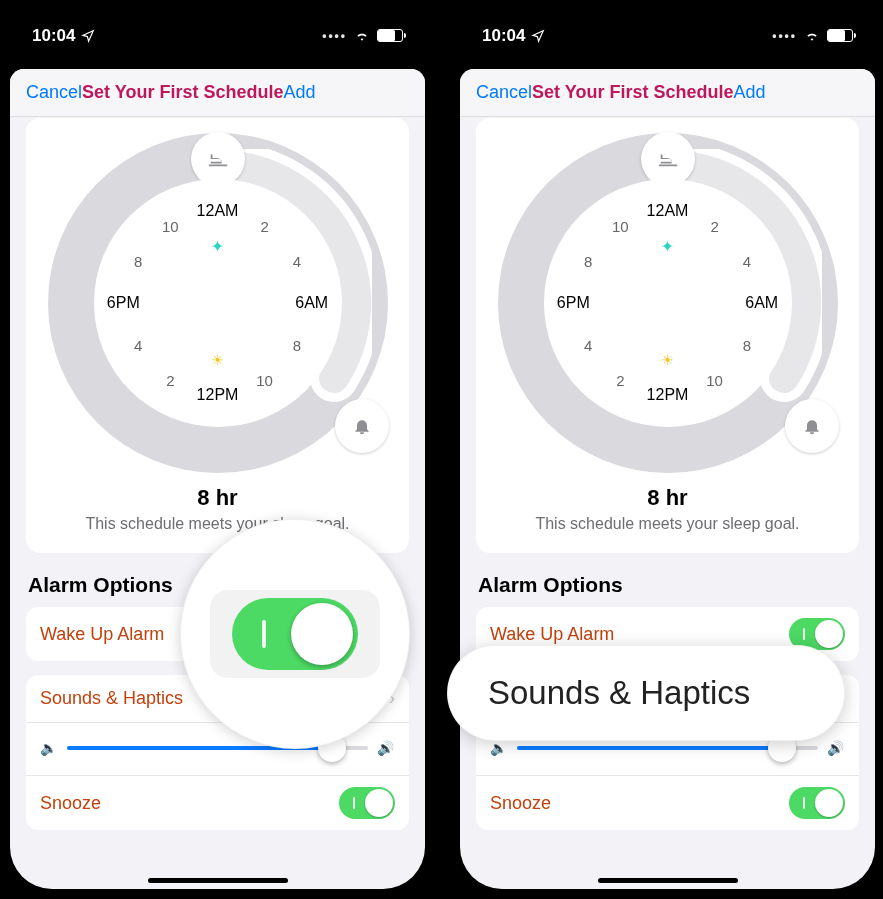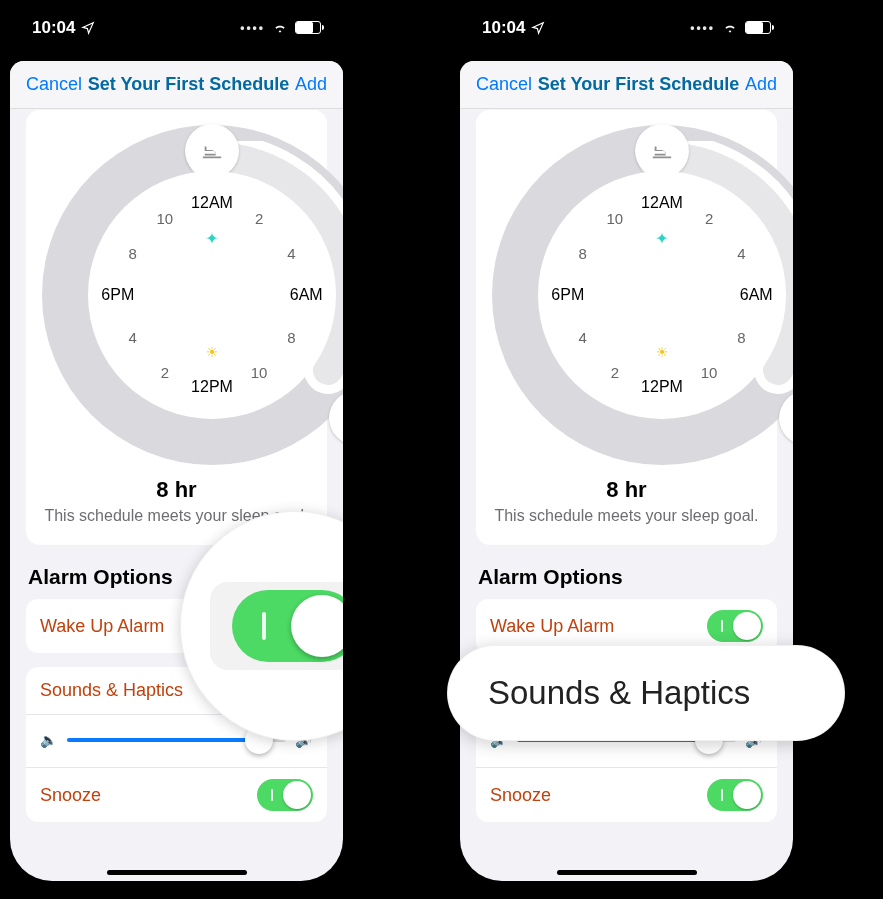--- a/index.html
+++ b/index.html
@@ -1,35 +1,35 @@
 <!DOCTYPE html>
 <html><head>
 <meta charset="utf-8">
 <style>
   *{box-sizing:border-box;margin:0;padding:0;font-family:-apple-system,Helvetica,Arial,sans-serif;-webkit-font-smoothing:antialiased}
   body{background:#000;width:883px;height:899px;overflow:hidden}
-  .phone{position:absolute;width:333px;height:880px;background:#000;border-radius:42px;overflow:hidden;top:1px}
+  .phone{position:absolute;width:415px;height:880px;background:#000;border-radius:42px;overflow:hidden;top:9px}
   .phone.left{left:10px}
   .phone.right{left:460px}
   
   .status{height:53px;display:flex;justify-content:space-between;align-items:center;padding:0 22px;color:#fff}
   .status .time{font-size:17px;font-weight:700;display:flex;align-items:center;gap:6px}
   .status .icons{display:flex;align-items:center;gap:6px}
   .dots{letter-spacing:2px;font-size:12px;font-weight:700;opacity:.9}
   .battery{width:26px;height:13px;border:1.5px solid #fff;border-radius:3px;position:relative;display:inline-block}
   .battery::after{content:"";position:absolute;right:-4px;top:3px;width:2px;height:5px;background:#fff;border-radius:0 2px 2px 0}
   .battery i{display:block;height:100%;width:72%;background:#fff;border-radius:1.5px}
   .wifi{font-size:16px}
   .navarrow{display:inline-block;transform:rotate(0deg)}
   
   .sheet{position:absolute;left:0;right:0;top:60px;bottom:0;background:#f2f2f7;border-radius:14px 14px 0 0;box-shadow:0 -1px 0 rgba(0,0,0,.1);overflow:hidden}
   .sheet::before{content:"";position:absolute;left:6px;right:6px;top:-8px;height:20px;background:#d6d6dd;border-radius:14px 14px 0 0;z-index:-1}
-  .navbar{height:48px;display:flex;align-items:center;justify-content:space-between;padding:0 16px;border-bottom:1px solid #ddd;background:#f6f6f9}
+  .navbar{height:48px;display:flex;align-items:center;padding:0 16px;border-bottom:1px solid #ddd;background:#f6f6f9}
   .navbar .link{color:#007aff;font-size:18px}
-  .navbar .title{font-size:18px;font-weight:600;color:#0369a1}
+  .navbar .title{font-size:18px;font-weight:600;color:#be185d}
   .card{margin:0 16px 20px;border-radius:14px;background:#fff;box-shadow:0 1px 0 rgba(0,0,0,.04) inset}
   .dial-card{padding:16px 16px 20px;text-align:center}
   
   .dial{width:340px;height:340px;margin:0 auto 12px;position:relative}
   .ring-outer{position:absolute;inset:0;border-radius:50%;background:#d9d9de}
   .face{position:absolute;inset:46px;border-radius:50%;background:#fff}
   .arc{position:absolute;inset:16px;border-radius:50%}
   .arc svg{position:absolute;inset:0;width:100%;height:100%}
   .endcap{position:absolute;width:54px;height:54px;border-radius:50%;background:#fff;display:flex;align-items:center;justify-content:center;color:#8e8e93;box-shadow:0 1px 3px rgba(0,0,0,.2)}
   .endcap.bed{top:-1px;left:50%;transform:translateX(-50%)}

